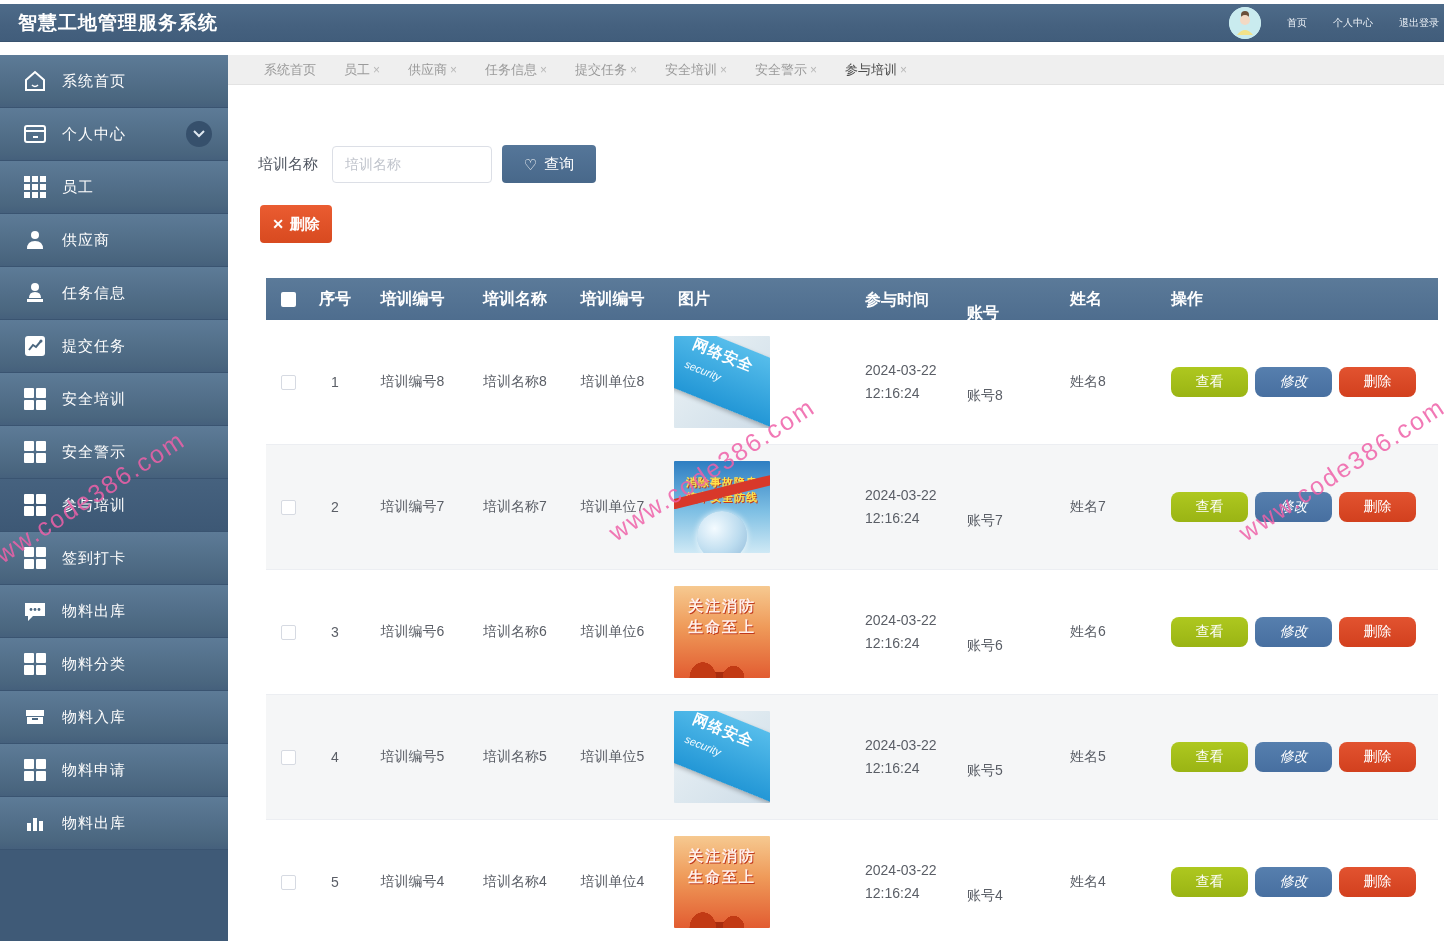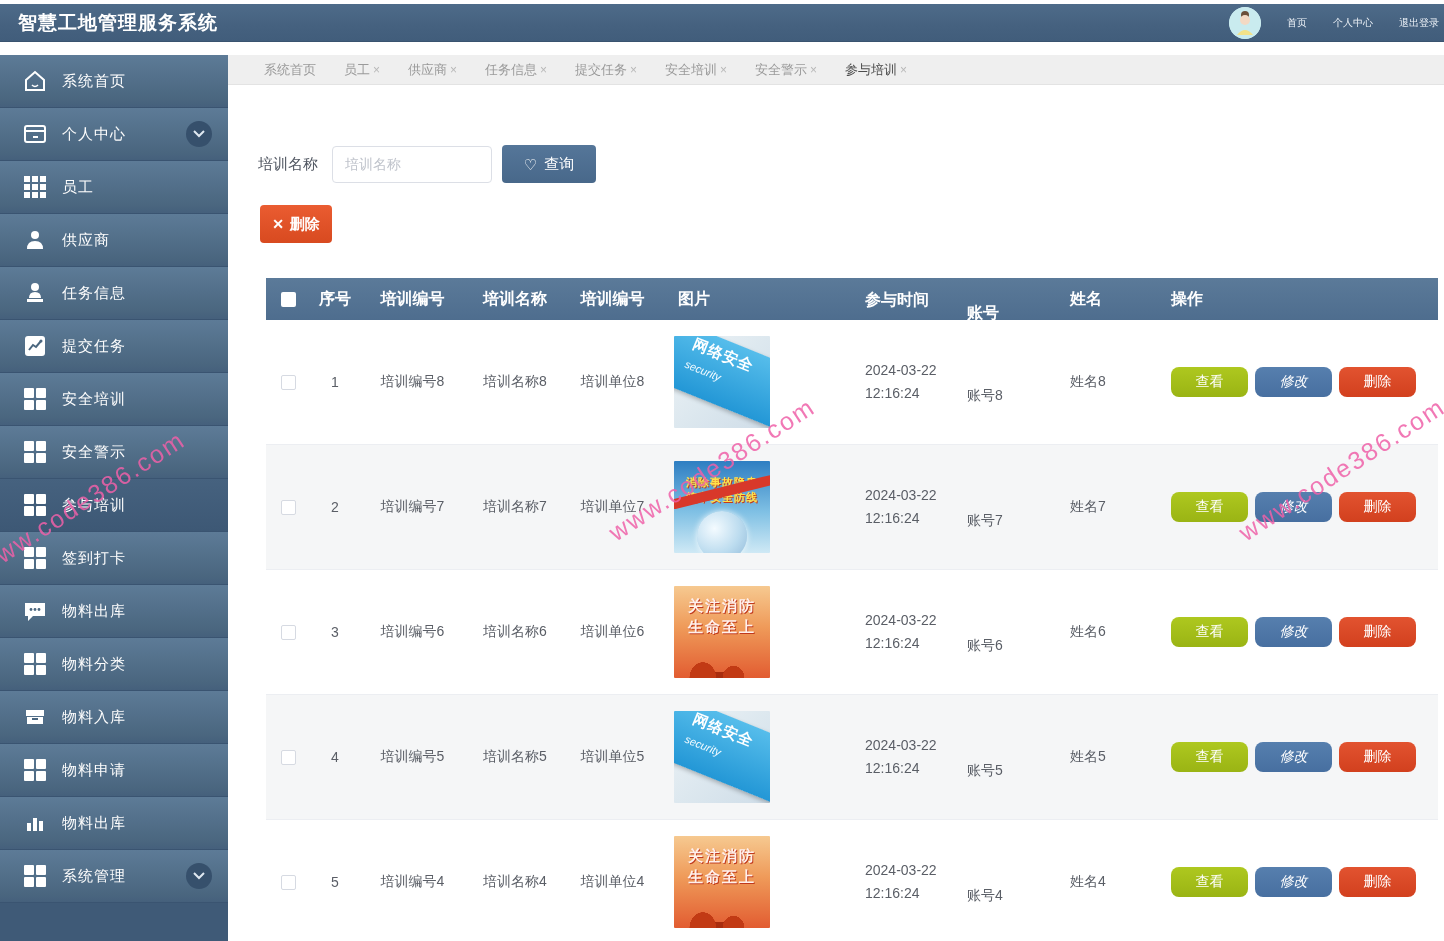--- a/index.html
+++ b/index.html
@@ -318,36 +318,20 @@
       <span class="side-icon">
         <svg width="24" height="24" viewBox="0 0 24 24" fill="#fff">
             <rect x="4" y="12" width="4" height="8"></rect>
             <rect x="10" y="7" width="4" height="13"></rect>
             <rect x="16" y="10" width="4" height="10"></rect>
           </svg>
       </span>
       <span class="side-label">物料出库</span>
     </div>
 
-    <div class="side-item">
-      <span class="side-icon">
-          <span class="sq4">
-            <b></b>
-            <b></b>
-            <b></b>
-            <b></b>
-          </span>
-        </span>
-      <span class="side-label">系统管理</span>
-      <span class="chevron-wrap">
-        <svg width="12" height="8" viewBox="0 0 12 8" fill="none" stroke="#dfe8f1" stroke-width="2">
-            <path d="M1 1 L6 6 L11 1"></path>
-          </svg>
-      </span>
-    </div>
 
   </aside>
 
   <div class="main">
 
     <div class="tabbar">
       <div class="tab">
           <span>系统首页</span>
         </div>
       <div class="tab">

